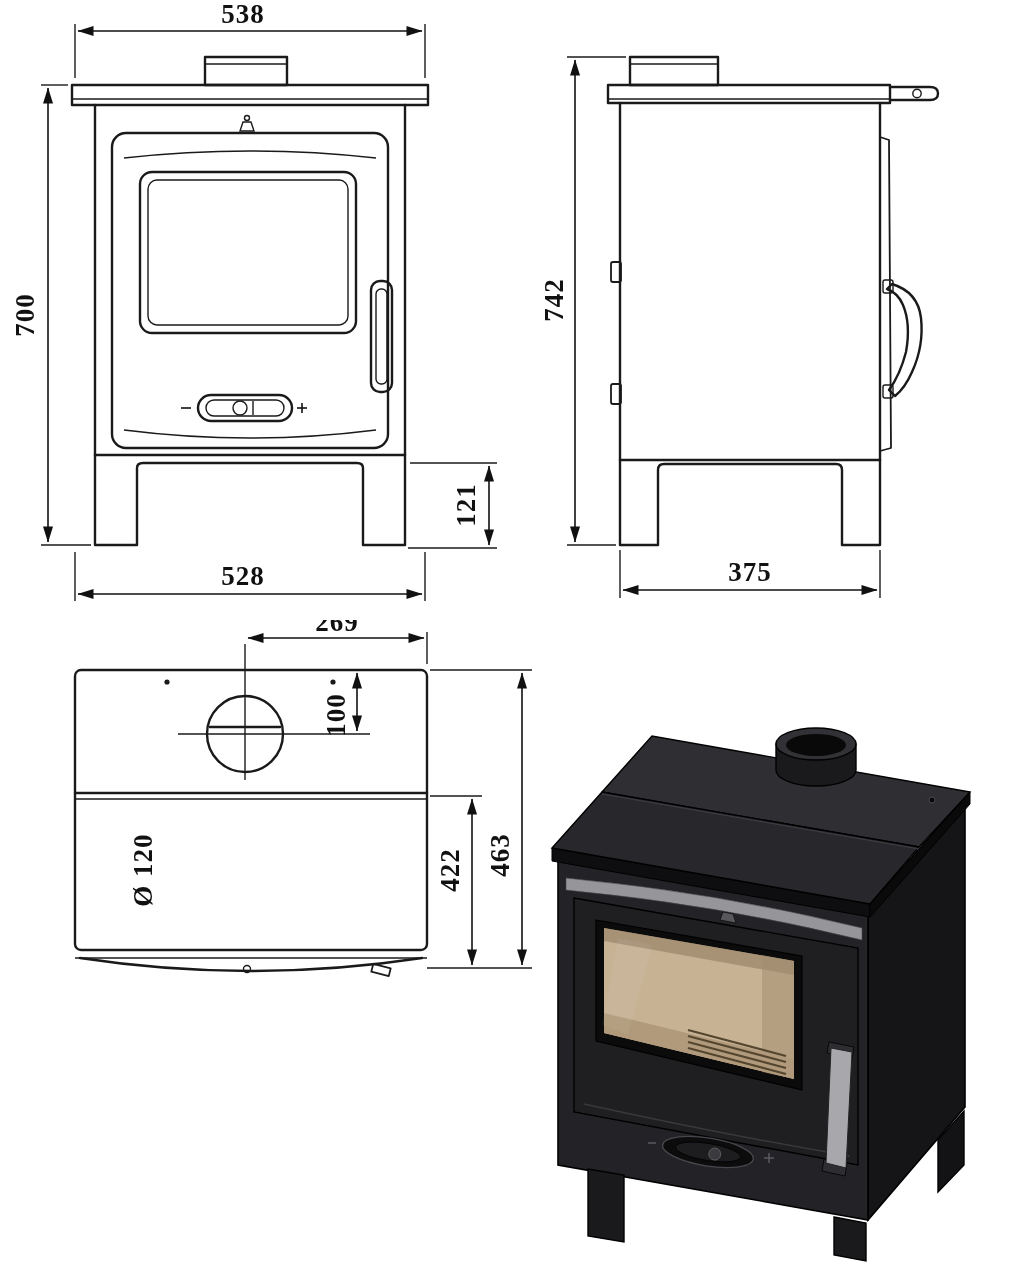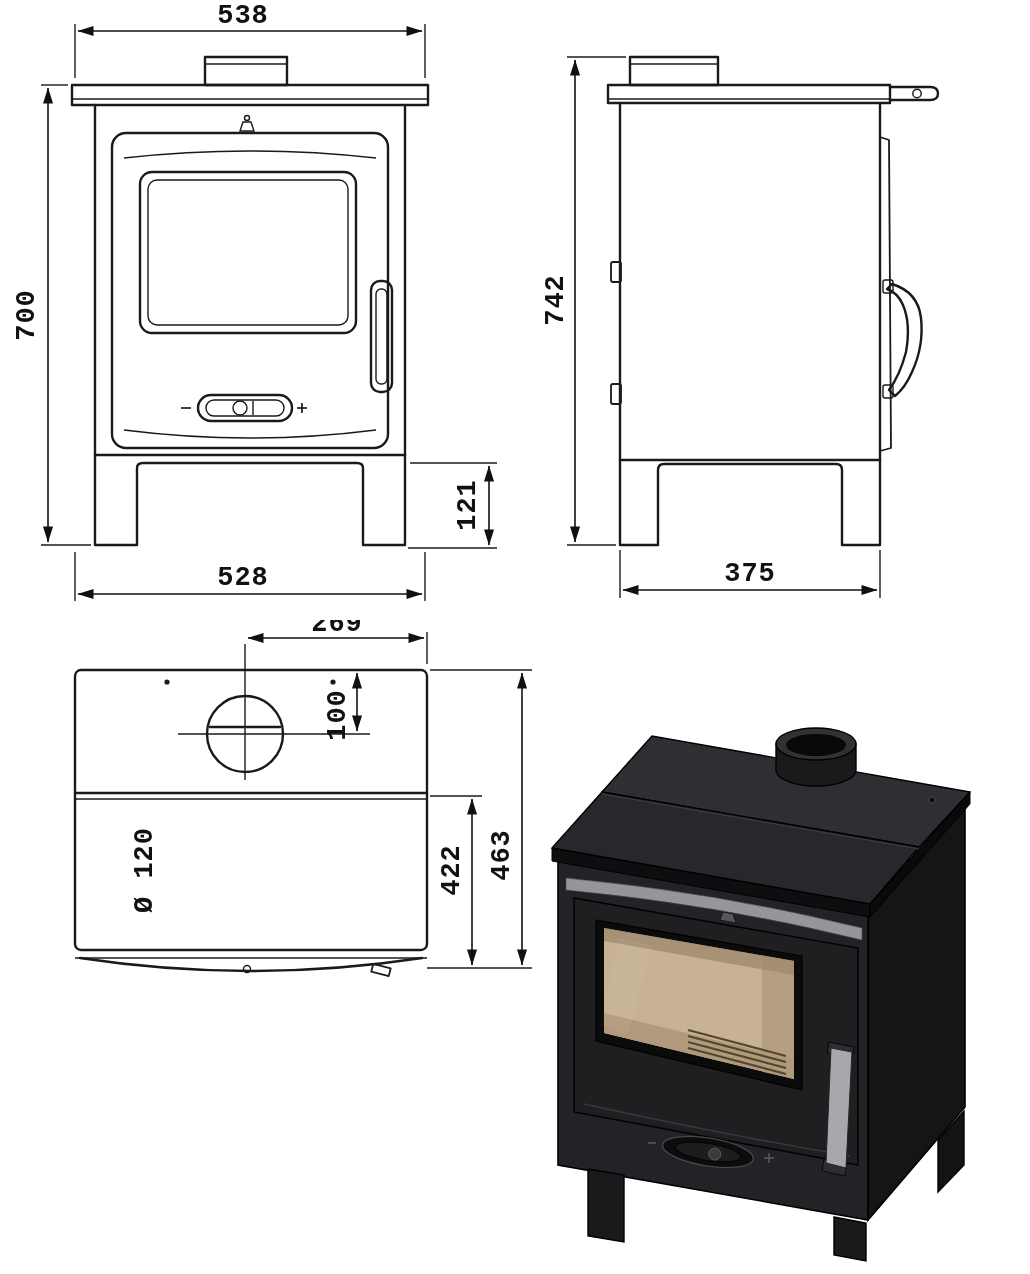--- a/index.html
+++ b/index.html
@@ -1,18 +1,18 @@
 <!DOCTYPE html>
 <html><head>
 <meta charset="utf-8">
 <style>
   html,body{margin:0;padding:0;background:#ffffff;}
   .canvas{
     position:relative;width:1030px;height:1274px;background:#ffffff;
-    font-family:Liberation Mono, monospace;overflow:hidden;
+    font-family:Liberation Serif, serif;overflow:hidden;
   }
   .view{position:absolute;}
   .obj{fill:none;stroke:#1a1a1a;stroke-width:2.4;stroke-linejoin:round;stroke-linecap:round;}
   .med{fill:none;stroke:#1a1a1a;stroke-width:1.8;stroke-linejoin:round;stroke-linecap:round;}
   .thin{fill:none;stroke:#1a1a1a;stroke-width:1.4;}
   .dimline{fill:none;stroke:#111111;stroke-width:1.6;}
   .dim{font-weight:bold;font-size:27px;fill:#111111;letter-spacing:1px;}
 </style>
 </head>
 <body>

